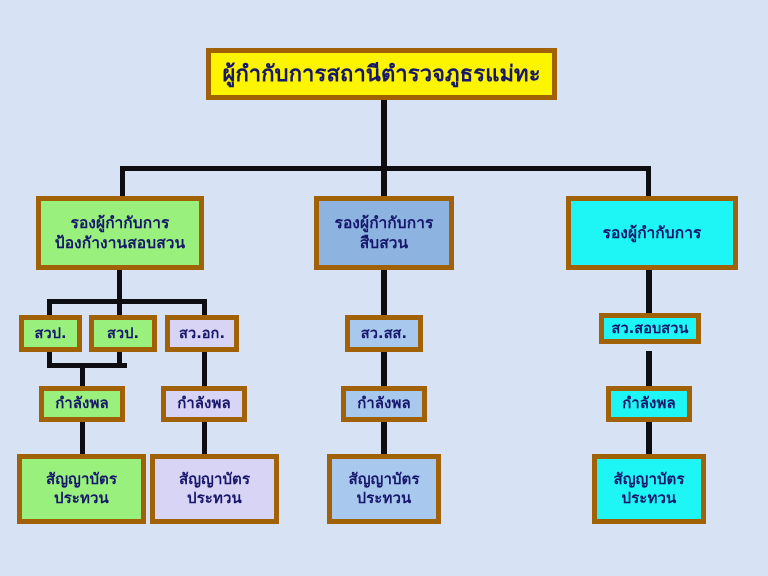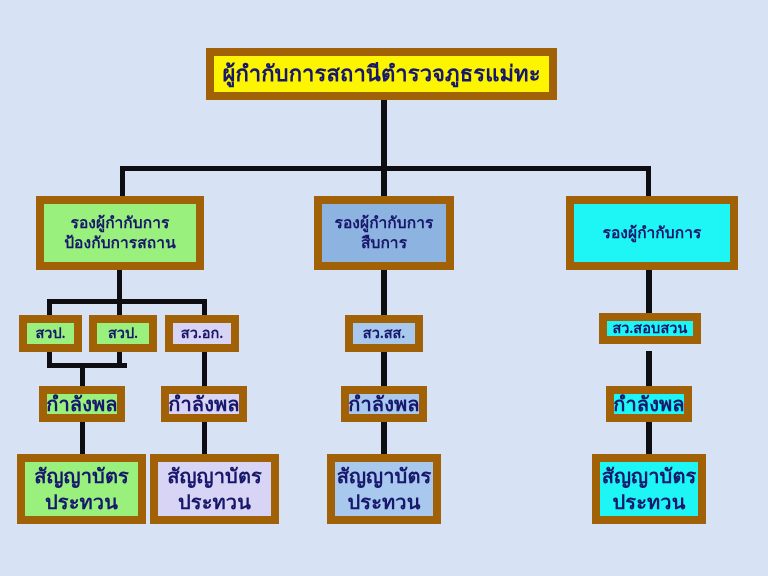--- a/index.html
+++ b/index.html
@@ -26,21 +26,21 @@
     background: #0d0d12;
     z-index: 1;
   }
   .v-line { width: 5px; }
   .h-line { height: 5px; }
 
   
   .node {
     position: absolute;
     box-sizing: border-box;
-    border: 8px solid #a16207;
+    border: 5px solid #a16207;
     display: flex;
     flex-direction: column;
     align-items: center;
     justify-content: center;
     text-align: center;
     color: #17176b;
     line-height: 1.30;
     z-index: 3;
     letter-spacing: 0.1px;
   }
@@ -50,22 +50,22 @@
   .fill-yellow   { background: #fdf500; }
   .fill-green    { background: #99f07d; }
   .fill-steel    { background: #8db3e0; }
   .fill-cyan     { background: #1ef6f6; }
   .fill-lavender { background: #d8d4f5; }
   .fill-lightsteel { background: #a8c8ee; }
 
   
   .t-root  { font-size: 22px; font-weight: 700; }
   .t-head  { font-size: 15.5px; font-weight: 700; }
-  .t-small { font-size: 14.5px; font-weight: 700; font-family: Liberation Serif, serif; }
-  .t-mid   { font-size: 20px;   font-weight: 700; font-family: Liberation Serif, serif; }
+  .t-small { font-size: 14.5px; font-weight: 700; }
+  .t-mid   { font-size: 15px;   font-weight: 700; font-family: Liberation Serif, serif; }
 </style>
 </head>
 <body>
 
 <div id="chart-root">
 
   <div class="line v-line" style="left:381px; top:100px; width:6px; height:70px;"></div>
 
   <div class="line h-line" style="left:120px; top:166px; width:531px; height:5px;"></div>
 
@@ -99,26 +99,26 @@
   <div class="line v-line" style="left:646px; top:270px; width:6px; height:46px;"></div>
   <div class="line v-line" style="left:646px; top:351px; width:6px; height:37px;"></div>
   <div class="line v-line" style="left:646px; top:420px; width:6px; height:36px;"></div>
 
   <div class="node fill-yellow t-root" style="left:206px; top:48px; width:351px; height:52px;">
     <span class="ln">ผู้กำกับการสถานีตำรวจภูธรแม่ทะ</span>
   </div>
 
   <div class="node fill-green t-head" style="left:36px; top:196px; width:168px; height:74px;">
     <span class="ln">รองผู้กำกับการ</span>
-    <span class="ln">ป้องกับการสถาน</span>
+    <span class="ln">ป้องกัางานสอบสวน</span>
   </div>
 
   <div class="node fill-steel t-head" style="left:314px; top:196px; width:140px; height:74px;">
     <span class="ln">รองผู้กำกับการ</span>
-    <span class="ln">สืบการ</span>
+    <span class="ln">สืบสวน</span>
   </div>
 
   <div class="node fill-cyan t-head" style="left:566px; top:196px; width:172px; height:74px;">
     <span class="ln">รองผู้กำกับการ</span>
   </div>
 
   <div class="node fill-green t-small" style="left:19px; top:315px; width:63px; height:37px;">
     <span class="ln">สวป.</span>
   </div>
 

